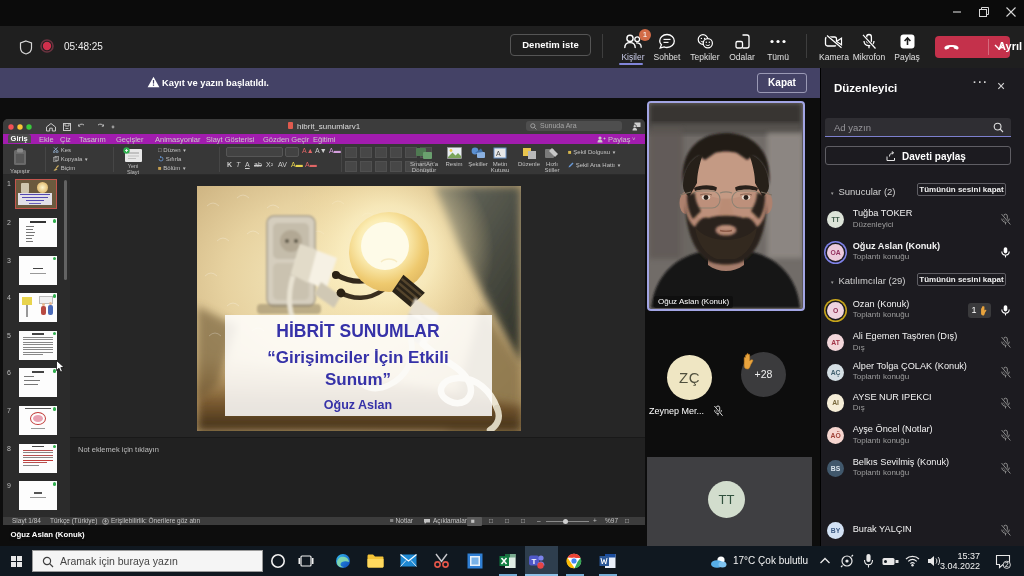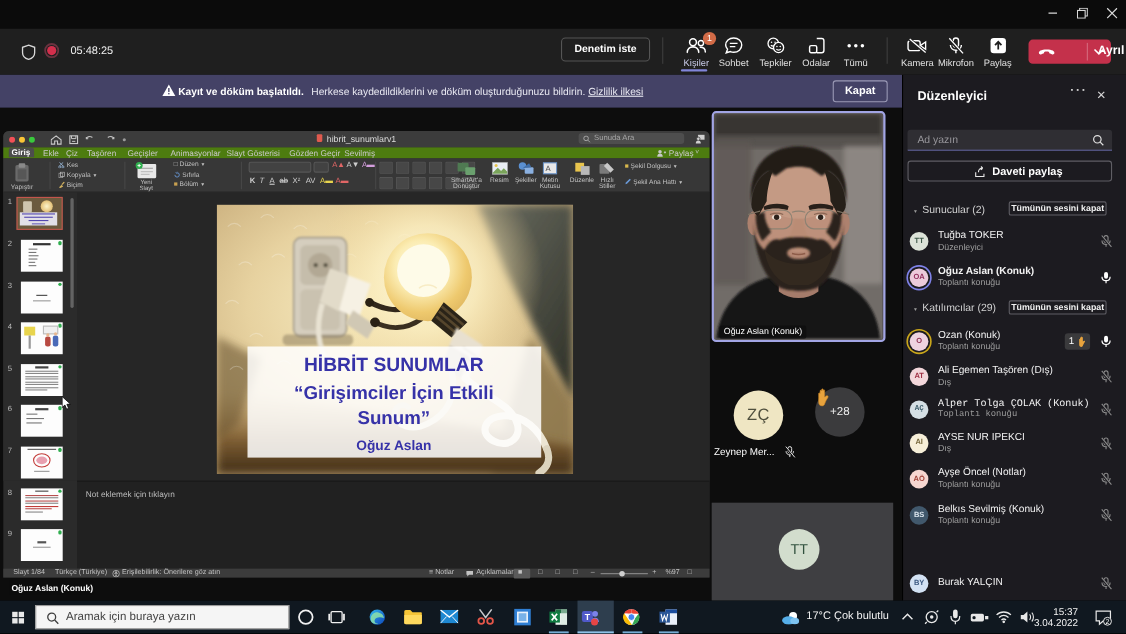--- a/index.html
+++ b/index.html
@@ -20,21 +20,21 @@
   #ayril { left:935px; top:10px; width:75px; height:22px; background:#c4314b; border-radius:4px; color:#fff; }
   
   #banner { left:0; top:68px; width:820px; height:30px; background:#444266; color:#fff; font-size:10px; overflow:hidden; }
   #kapat { left:757px; top:5px; width:50px; height:20px; border:1px solid #9a99b5; border-radius:3px;
            text-align:center; line-height:18px; font-weight:bold; font-size:10px; }
   
   #stage { left:0; top:98px; width:820px; height:448px; background:#0d0d0d; }
   
   #ppt { left:3px; top:21px; width:642px; height:406px; background:#2b2b2b; border-radius:5px 5px 0 0; }
   #ppt-titlebar { left:0; top:0; width:642px; height:15px; background:#3c3c3c; border-radius:5px 5px 0 0; }
-  #ppt-tabs { left:0; top:15px; width:642px; height:9.5px; background:#4d7c0f; }
+  #ppt-tabs { left:0; top:15px; width:642px; height:9.5px; background:#a21caf; }
   .ptab { position:absolute; top:1px; font-size:7.5px; color:#c9c9c9; white-space:nowrap; }
   #ppt-ribbon { left:0; top:24.5px; width:642px; height:31.5px; background:#373737; border-bottom:1px solid #2a2a2a; }
   #ppt-body { left:0; top:56px; width:642px; height:262px; background:#262626; }
   #thumbs { left:0; top:0; width:67px; height:262px; background:#2b2b2b; }
   #slidearea { left:67px; top:0; width:575px; height:262px; background:#262626; }
   #ppt-notes { left:67px; top:318px; width:575px; height:79.5px; background:#212121; border-top:1px solid #191919; }
   #ppt-status { left:0; top:397.5px; width:642px; height:8.5px; background:#3c3c3c; }
   .st { position:absolute; top:0.5px; font-size:6.5px; color:#c2c2c2; white-space:nowrap; }
   .thumbnum { position:absolute; font-size:7px; color:#bdbdbd; }
   .thumb { position:absolute; left:16.3px; width:37.8px; height:29px; background:#fdfdfd; }
@@ -181,22 +181,21 @@
         <path d="M2 2 L6 6 L10 2" fill="none" stroke="#fff" stroke-width="1.4"></path>
       </svg>
     </div>
   </div>
   <div id="banner" class="abs">
     <svg class="abs" style="left:147px; top:8px;" width="13" height="12" viewBox="0 0 13 12">
       <path d="M6.5 0.8 L12.4 11.2 H0.6 Z" fill="#fff"></path>
       <rect x="5.9" y="4" width="1.2" height="3.6" fill="#444266"></rect>
       <rect x="5.9" y="8.5" width="1.2" height="1.3" fill="#444266"></rect>
     </svg>
-    <div class="abs" style="left:162px; top:10px; font-size:9.3px; font-weight:bold;">Kayıt ve döküm başlatıldı.</div>
-    <div class="abs" style="left:283px; top:10px; font-size:9.3px; color:#e9e9f2;">Herkese kaydedildiklerini ve döküm oluşturduğunuzu bildirin. <span style="text-decoration:underline;">Gizlilik ilkesi</span></div>
+    <div class="abs" style="left:162px; top:10px; font-size:9.3px; font-weight:bold;">Kayıt ve yazın başlatıldı.</div>
     <div id="kapat" class="abs">Kapat</div>
   </div>
   <div id="stage" class="abs">
     <div id="ppt" class="abs">
       <div id="ppt-titlebar" class="abs">
         <svg class="abs" style="left:5px; top:5px;" width="26" height="6" viewBox="0 0 26 6">
           <circle cx="3" cy="3" r="2.7" fill="#f25056"></circle>
           <circle cx="12" cy="3" r="2.7" fill="#fac536"></circle>
           <circle cx="21" cy="3" r="2.7" fill="#39c93c"></circle>
         </svg>
@@ -218,26 +217,26 @@
         <svg class="abs" style="left:629px; top:3px;" width="9" height="9" viewBox="0 0 9 9">
           <rect x="2.5" y="0.5" width="6" height="4.5" fill="#cfcfcf"></rect>
           <circle cx="2.8" cy="4.2" r="1.6" fill="#cfcfcf" stroke="#3c3c3c" stroke-width="0.7"></circle>
           <path d="M0.5 8.5 C0.5 6.6 1.5 5.8 2.8 5.8 C4.1 5.8 5.1 6.6 5.1 8.5 Z" fill="#cfcfcf"></path>
         </svg>
       </div>
       <div id="ppt-tabs" class="abs">
         <div class="abs" style="left:4.6px; top:0.4px; width:23px; height:9.1px; background:#4d4d4d; border-radius:3px 3px 0 0; text-align:center; font-size:7.5px; font-weight:bold; color:#fff;">Giriş</div>
         <span class="ptab" style="left:36px;">Ekle</span>
         <span class="ptab" style="left:57px;">Çiz</span>
-        <span class="ptab" style="left:76px;">Taşören</span>
+        <span class="ptab" style="left:76px;">Tasarım</span>
         <span class="ptab" style="left:113px;">Geçişler</span>
         <span class="ptab" style="left:152px;">Animasyonlar</span>
         <span class="ptab" style="left:203px;">Slayt Gösterisi</span>
         <span class="ptab" style="left:260px;">Gözden Geçir</span>
-        <span class="ptab" style="left:310px;">Sevilmiş</span>
+        <span class="ptab" style="left:310px;">Eğitimi</span>
         <svg class="abs" style="left:594px; top:2px;" width="9" height="7" viewBox="0 0 9 7">
           <circle cx="3" cy="2" r="1.6" fill="#c9c9c9"></circle>
           <path d="M0.5 6.5 C0.5 4.5 1.6 3.6 3 3.6 C4.4 3.6 5.5 4.5 5.5 6.5 Z" fill="#c9c9c9"></path>
           <path d="M6.5 2.5 H8.5 M7.5 1.5 V3.5" stroke="#c9c9c9" stroke-width="0.8"></path>
         </svg>
         <span class="ptab" style="left:605px;">Paylaş</span>
         <span class="ptab" style="left:629px; font-size:6px; top:2px;">˅</span>
       </div>
       <div id="ppt-ribbon" class="abs">
         <svg class="abs" style="left:7px; top:3px;" width="20" height="20" viewBox="0 0 20 20">
@@ -733,21 +732,21 @@
       <div class="pname">Ali Egemen Taşören (Dış)</div>
       <div class="psub">Dış</div>
       <svg class="pmic" width="13" height="13" viewBox="0 0 13 13">
         <rect x="4.7" y="1.2" width="3.6" height="6.2" rx="1.8" fill="none" stroke="#8b8b8b" stroke-width="1"></rect>
         <path d="M2.8 5.6 C2.8 7.8 4.4 9.2 6.5 9.2 C8.6 9.2 10.2 7.8 10.2 5.6" fill="none" stroke="#8b8b8b" stroke-width="1"></path>
         <line x1="6.5" y1="9.2" x2="6.5" y2="11.4" stroke="#8b8b8b" stroke-width="1"></line>
         <line x1="2.2" y1="1.2" x2="11" y2="11.6" stroke="#1c1b20" stroke-width="2.2"></line>
         <line x1="2.6" y1="1.1" x2="11.4" y2="11.5" stroke="#8b8b8b" stroke-width="1"></line>
       </svg>
     </div>
-    <div class="prow" style="top:287.8px;font-family:Liberation Mono, monospace;">
+    <div class="prow" style="top:287.8px;">
       <div class="pav" style="background:#d5dfe4; color:#40606e;">AÇ</div>
       <div class="pname">Alper Tolga ÇOLAK (Konuk)</div>
       <div class="psub">Toplantı konuğu</div>
       <svg class="pmic" width="13" height="13" viewBox="0 0 13 13">
         <rect x="4.7" y="1.2" width="3.6" height="6.2" rx="1.8" fill="none" stroke="#8b8b8b" stroke-width="1"></rect>
         <path d="M2.8 5.6 C2.8 7.8 4.4 9.2 6.5 9.2 C8.6 9.2 10.2 7.8 10.2 5.6" fill="none" stroke="#8b8b8b" stroke-width="1"></path>
         <line x1="6.5" y1="9.2" x2="6.5" y2="11.4" stroke="#8b8b8b" stroke-width="1"></line>
         <line x1="2.2" y1="1.2" x2="11" y2="11.6" stroke="#1c1b20" stroke-width="2.2"></line>
         <line x1="2.6" y1="1.1" x2="11.4" y2="11.5" stroke="#8b8b8b" stroke-width="1"></line>
       </svg>

